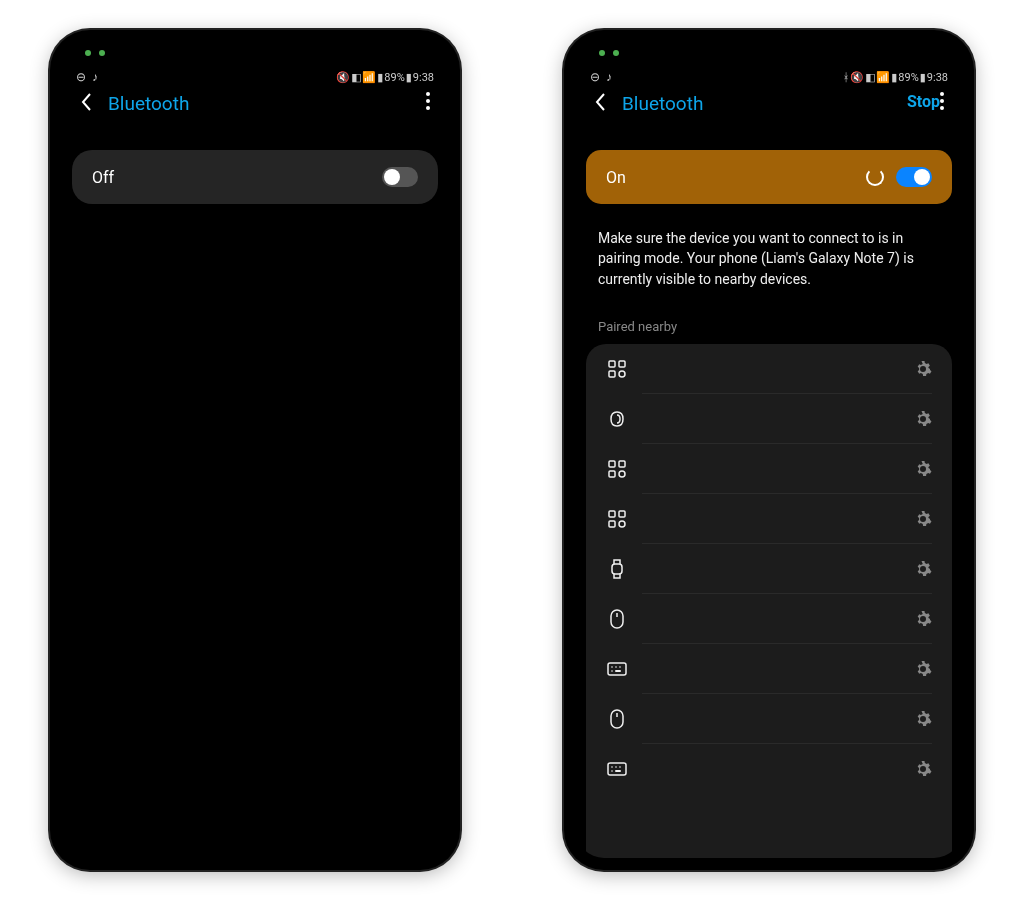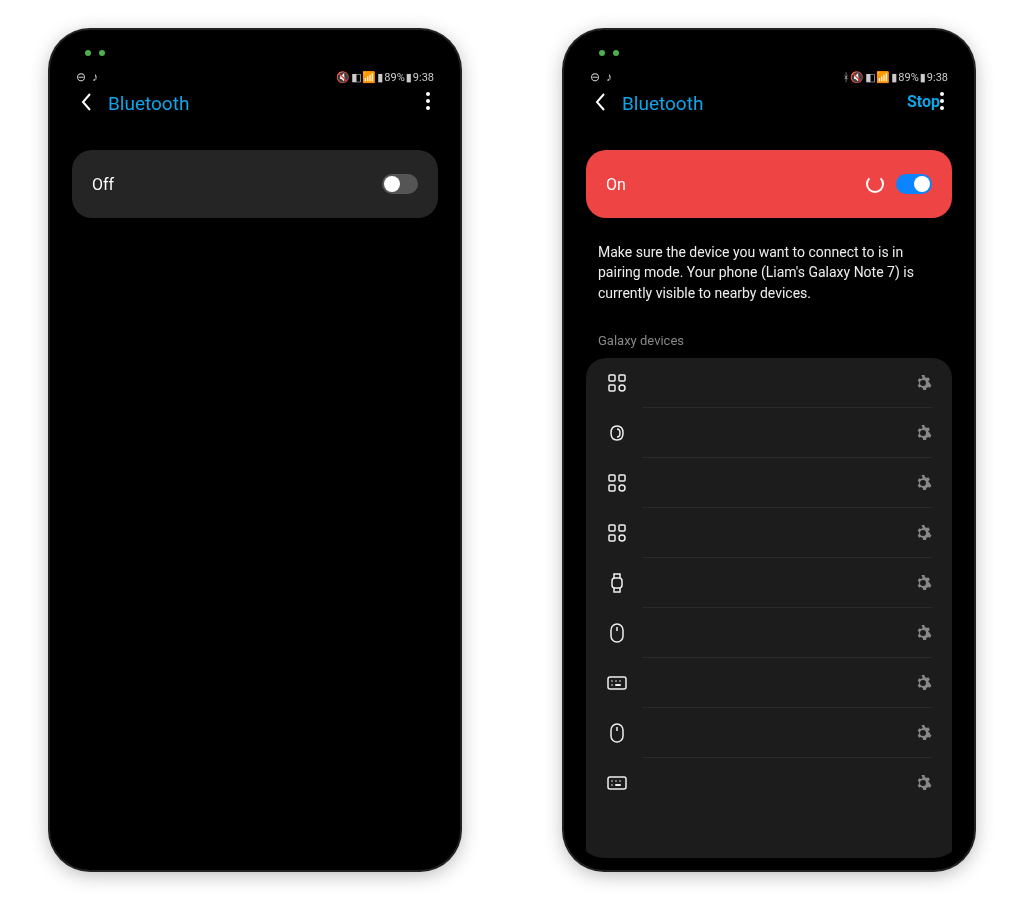--- a/index.html
+++ b/index.html
@@ -58,28 +58,28 @@
     padding: 0 18px;
     color: #0ea5e9;
   }
   .back { margin-right: 16px; }
   .title { font-size: 19px; font-weight: 400; flex: 1; }
   .stop { font-size: 16px; font-weight: 700; }
   .more { }
   .toggle-card {
     margin: 6px 10px;
     border-radius: 20px;
-    height: 68px;
+    height: 54px;
     display: flex;
     align-items: center;
     padding: 8px 20px;
     color: #fff;
   }
   .toggle-card.off { background: #252525; }
-  .toggle-card.on { background: #ef4444; }
+  .toggle-card.on { background: #a16207; border-radius: 15px; }
   .toggle-label { font-size: 16px; flex: 1; }
   .spinner {
     width: 18px; height: 18px;
     border: 2px solid #fff;
     border-top-color: transparent;
     border-radius: 50%;
     margin-right: 12px;
   }
   .switch {
     width: 36px; height: 20px;
@@ -222,21 +222,21 @@
       </span>
     </div>
     <div class="toggle-card on">
       <span class="toggle-label">On</span>
       <span class="spinner"></span>
       <span class="switch on">
           <span class="knob"></span>
         </span>
     </div>
     <div class="help">Make sure the device you want to connect to is in pairing mode. Your phone (Liam's Galaxy Note 7) is currently visible to nearby devices.</div>
-    <div class="section-header">Galaxy devices</div>
+    <div class="section-header">Paired nearby</div>
     <div class="device-list" id="device-list">
         <div class="device">
           <span class="dev-icon">
             <svg width="18" height="18" viewBox="0 0 18 18">
               <rect x="1" y="1" width="6" height="6" rx="1" fill="none" stroke="#eee" stroke-width="1.5"></rect>
               <rect x="11" y="1" width="6" height="6" rx="1" fill="none" stroke="#eee" stroke-width="1.5"></rect>
               <rect x="1" y="11" width="6" height="6" rx="1" fill="none" stroke="#eee" stroke-width="1.5"></rect>
               <circle cx="14" cy="14" r="3" fill="none" stroke="#eee" stroke-width="1.5"></circle>
             </svg>
           </span>

